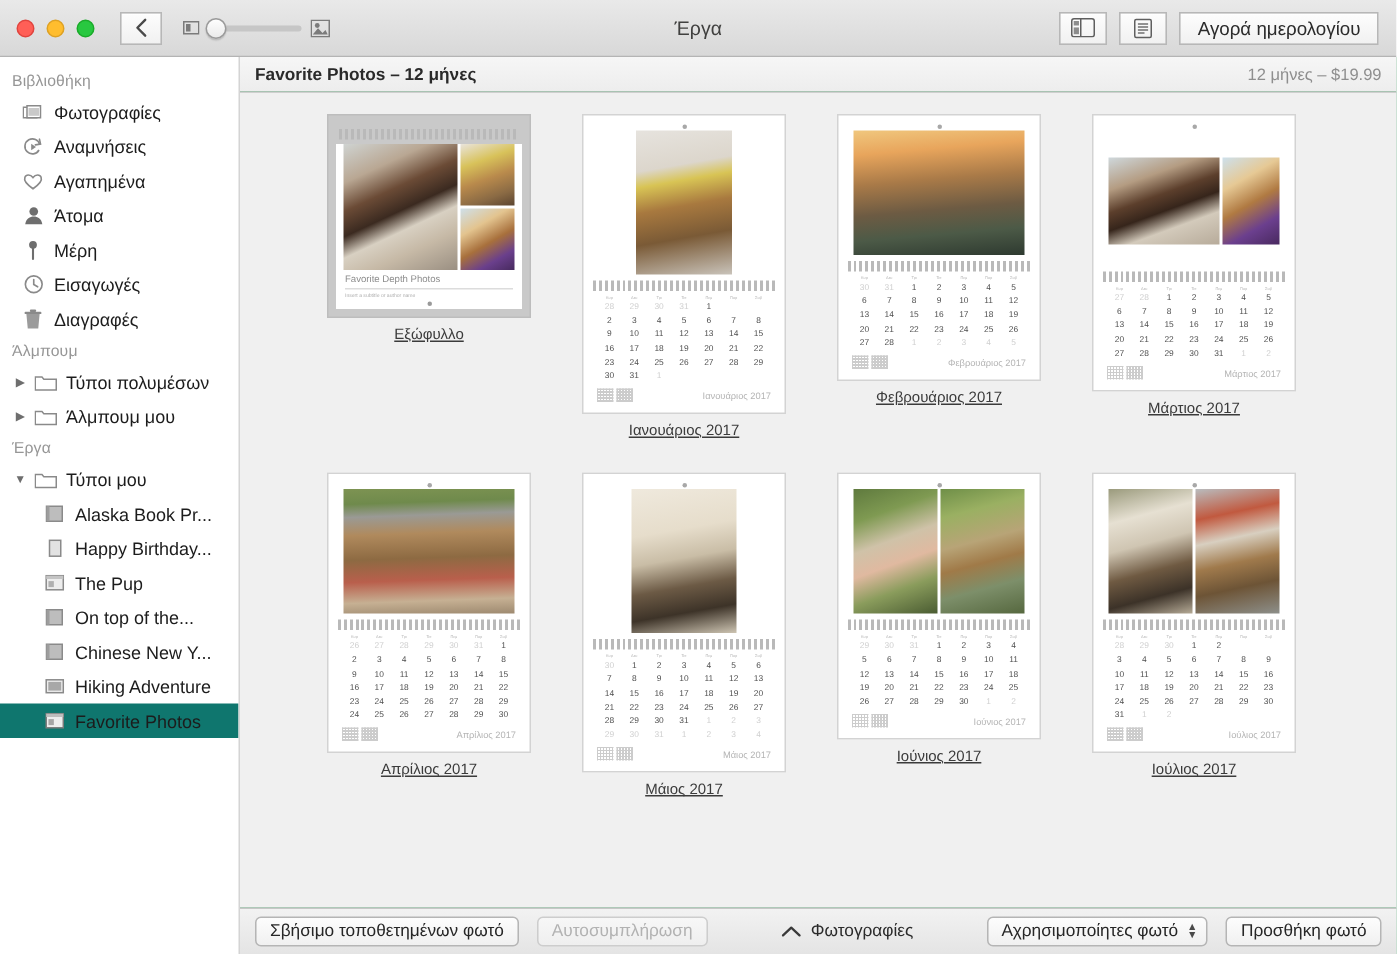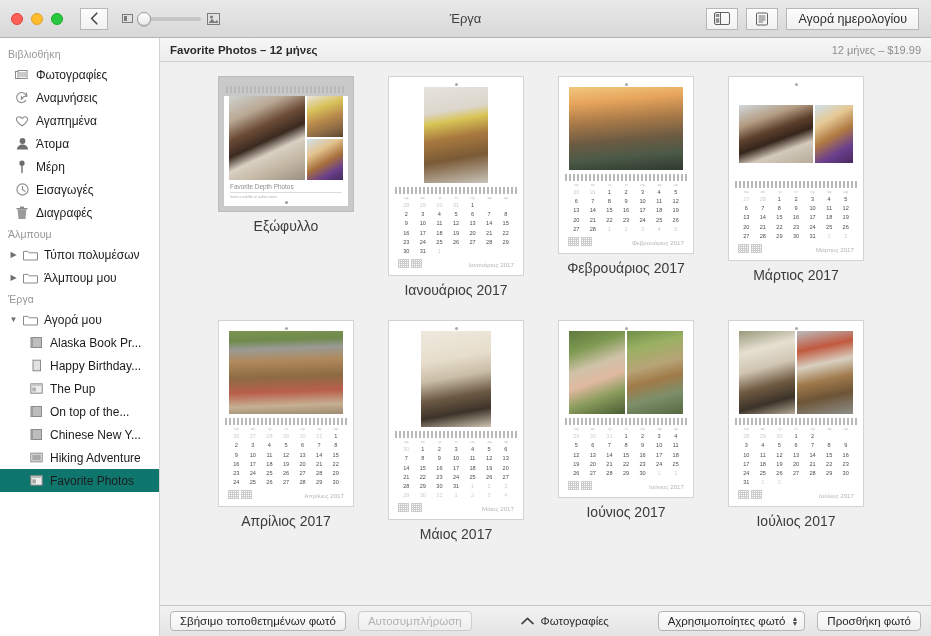--- a/index.html
+++ b/index.html
@@ -193,22 +193,23 @@
   .mini-m {
     width: 11px; height: 9px;
     background-image:
       repeating-linear-gradient(to bottom, #c4c4c4 0px, #c4c4c4 1px, transparent 1px, transparent 2px),
       repeating-linear-gradient(to right, #c4c4c4 0px, #c4c4c4 1px, transparent 1px, transparent 2px);
     opacity: 0.85;
   }
   .month-name { font-size: 6.2px; color: #b5b5b5; }
 
   .page-caption {
-    text-align: center; font-size: 14px; color: #3b3b3b;
+    text-align: center; font-size: 10px; color: #3b3b3b;
     margin-top: 6px;
+    text-decoration: underline;
   }
 
   
   .cover-inner { position: relative; background: #fff; }
   .cover-photos { display: flex; gap: 2px; padding: 0 5px; }
   .cover-left { width: 68%; height: 84px; }
   .cover-right { width: 32%; display: flex; flex-direction: column; gap: 2px; }
   .cover-right .photo { height: 41px; }
   .cover-text { padding: 3px 6px 0 6px; }
   .cover-title { font-size: 6.4px; color: #8d8d8d; }
@@ -413,21 +414,21 @@
 
       <div class="sb-header">Έργα</div>
 
       <div class="sb-row">
         <span class="disc">▼</span>
         <span class="sb-ico">
           <svg width="15" height="12" viewBox="0 0 15 12">
             <path d="M0.5 2.4 L5 2.4 L6.2 3.8 L14.5 3.8 L14.5 11 L0.5 11 Z" fill="#fff" stroke="#8a8a8a"></path>
           </svg>
         </span>
-        <span class="lbl">Αγορά μου</span>
+        <span class="lbl">Τύποι μου</span>
       </div>
 
       <div class="sb-row indent-2">
         <span class="sb-ico">
           <svg width="13" height="13" viewBox="0 0 13 13">
             <rect x="1" y="1.5" width="10.5" height="10" fill="#bdbdbd" stroke="#8a8a8a"></rect>
             <rect x="1" y="1.5" width="2" height="10" fill="#9d9d9d"></rect>
           </svg>
         </span>
         <span class="lbl">Alaska Book Pr...</span>

